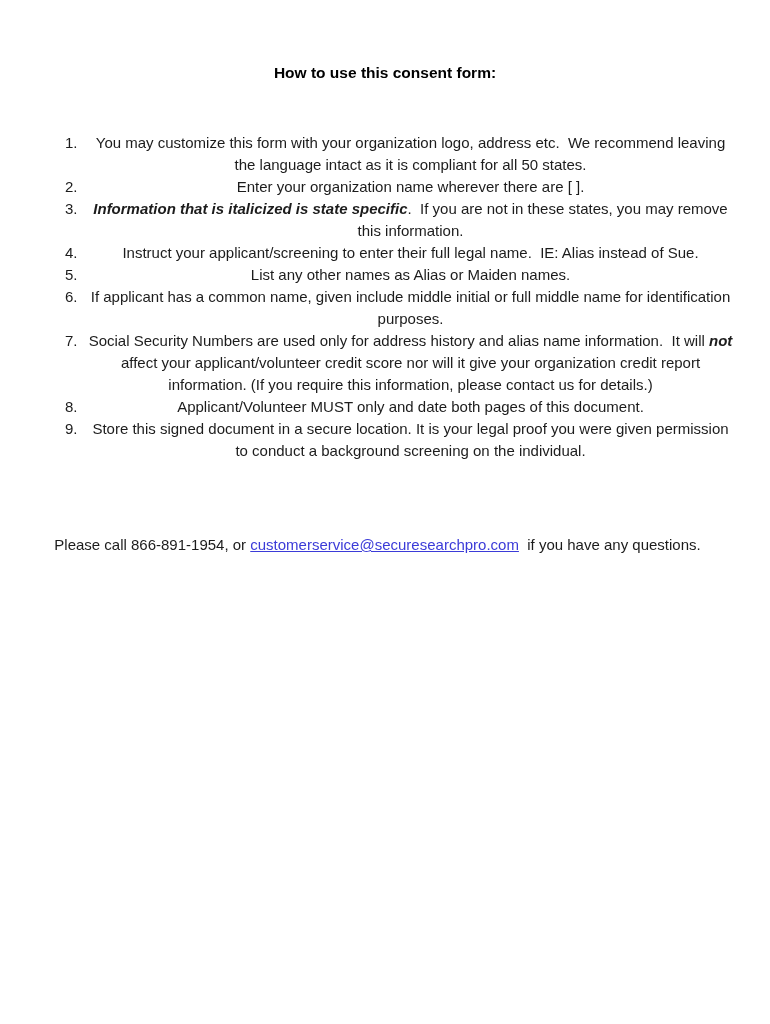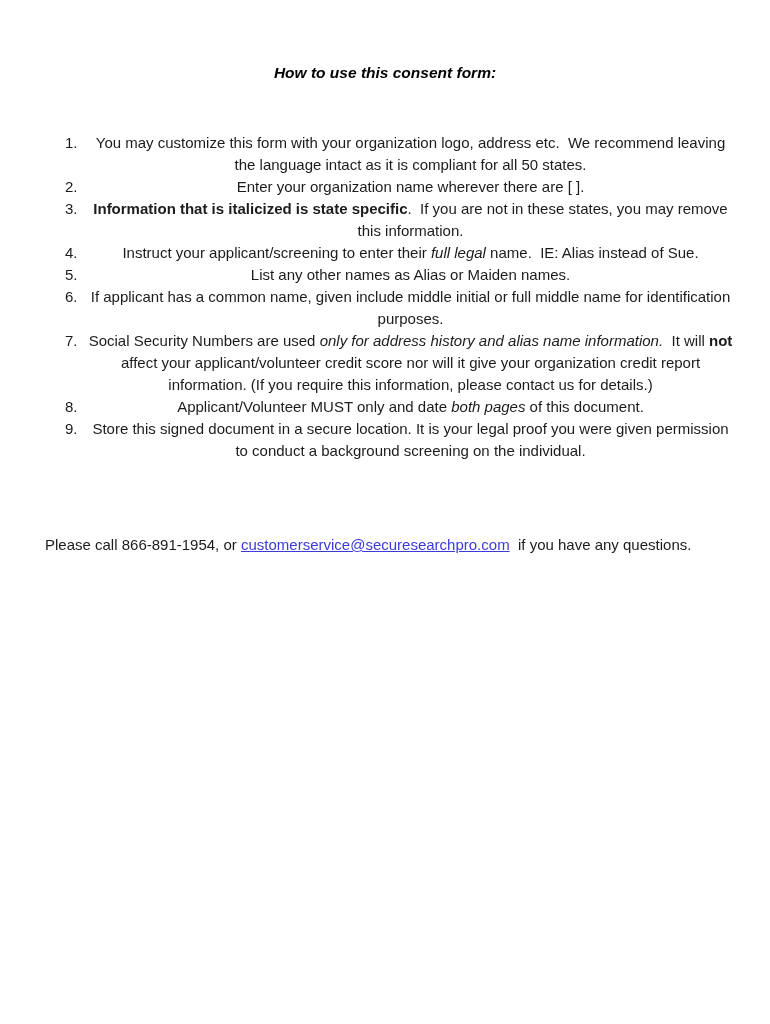--- a/index.html
+++ b/index.html
@@ -16,21 +16,20 @@
     height: 1024px;
     background: #ffffff;
     padding-top: 62px;
   }
   .doc-title {
     text-align: center;
     font-weight: bold;
     font-size: 15.5px;
     line-height: 22px;
     color: #000000;
-    font-style: italic;
   }
   .instructions {
     margin-top: 48px;
     list-style: none;
   }
   .item {
     display: flex;
     margin-left: 65px;
     margin-right: 36px;
     font-size: 15px;
@@ -38,28 +37,29 @@
   }
   .num {
     flex: none;
     width: 22px;
   }
   .body-text {
     flex: 1;
     text-align: center;
   }
   .run { white-space: pre-wrap; }
-  .r-i { font-style: italic; }
-  .r-bi { font-weight: bold; }
+  .r-i { }
+  .r-bi { font-style: italic; font-weight: bold; }
   .footer-para {
     margin-top: 72px;
     margin-left: 45px;
     margin-right: 60px;
     font-size: 15px;
     line-height: 22px;
+    text-align: center;
   }
   .email-link {
     color: #3b3bd8;
     text-decoration: underline;
     cursor: pointer;
     white-space: pre-wrap;
   }
 </style>
 </head>
 <body>

